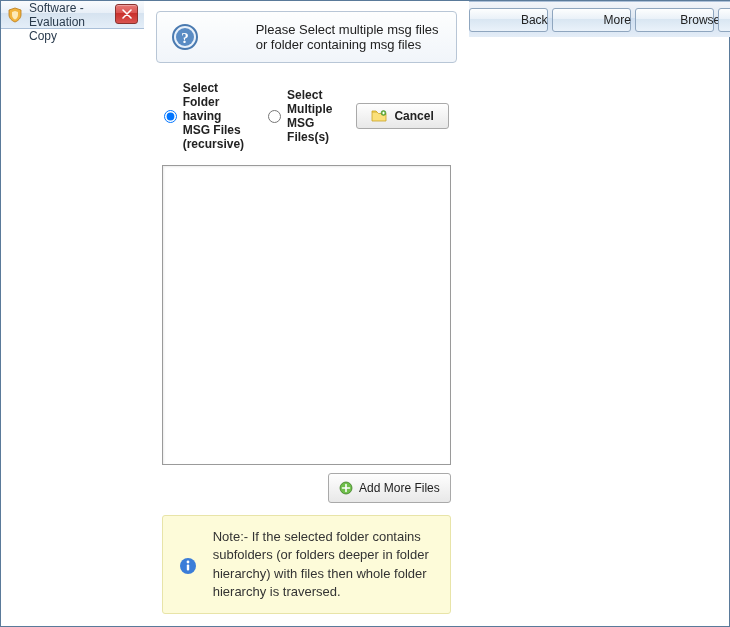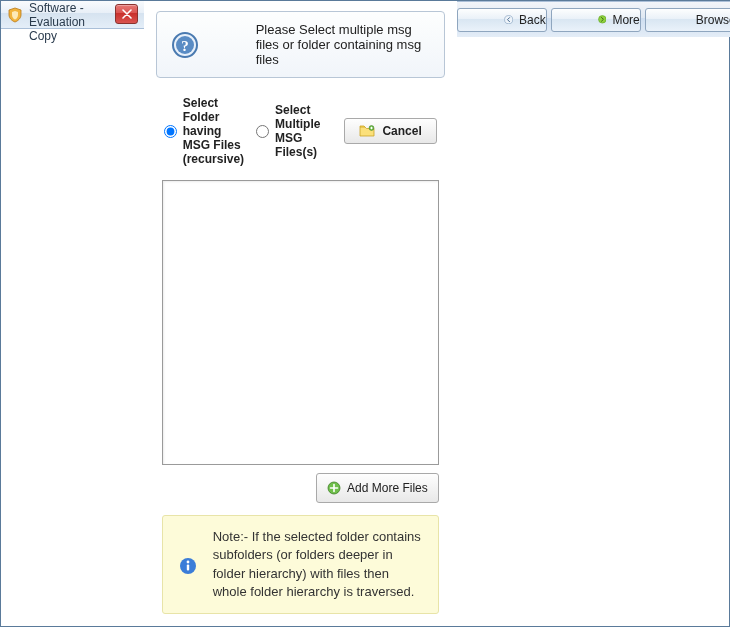--- a/index.html
+++ b/index.html
@@ -11,34 +11,34 @@
 .app-icon svg { width: 16px; height: 16px; }
 .title-text { color: #2a3b4d; font-size: 12px; }
 .close-btn { width: 46px; height: 20px; margin-right: 6px; margin-top: -2px; background: linear-gradient(to bottom, #e77875 0%, #d9534f 45%, #c9302c 46%, #d9534f 100%); border: 1px solid #8a322e; border-radius: 3px; display: flex; align-items: center; justify-content: center; color: #fff; cursor: pointer; box-shadow: inset 0 1px 0 rgba(255,255,255,0.3); }
 .close-btn svg { width: 10px; height: 10px; }
 .content { flex: 1; padding: 10px 12px 8px 12px; display: flex; flex-direction: column; background: #fff; }
 .header-card { border: 1px solid #b8c6d6; border-radius: 4px; background: linear-gradient(to bottom, #fdfefe, #f1f5fa); padding: 10px 14px; display: flex; align-items: center; gap: 14px; margin-bottom: 18px; }
 .q-icon { width: 28px; height: 28px; flex-shrink: 0; }
 .q-icon svg { width: 28px; height: 28px; }
 .header-text { font-size: 13px; color: #222; margin-left: 43px; }
 .options-row { display: flex; align-items: center; gap: 24px; margin: 0 8px 14px 8px; }
-.radio-group { display: flex; gap: 12px; flex: 1; }
+.radio-group { display: flex; gap: 24px; flex: 1; }
 .radio-item { display: flex; align-items: center; gap: 6px; font-weight: bold; font-size: 12px; color: #222; cursor: pointer; }
 .radio-item input { width: 13px; height: 13px; cursor: pointer; }
 .browse-btn { height: 26px; padding: 0 14px; border: 1px solid #a9a9a9; border-radius: 3px; background: linear-gradient(to bottom, #fefefe, #e8e8e8); display: flex; align-items: center; gap: 7px; cursor: pointer; font-weight: bold; font-size: 12px; font-family: inherit; color: #222; }
 .folder-icon { width: 16px; height: 14px; }
 .list-area { flex: 1; margin: 0 6px; border: 1px solid #9a9a9a; background: #fff; box-shadow: inset 1px 1px 2px rgba(0,0,0,0.08); }
 .add-row { display: flex; justify-content: flex-end; margin: 8px 6px 12px 6px; }
 .add-btn { height: 30px; padding: 0 10px; border: 1px solid #a9a9a9; border-radius: 3px; background: linear-gradient(to bottom, #fefefe, #e8e8e8); display: flex; align-items: center; gap: 6px; cursor: pointer; font-size: 12px; font-family: inherit; color: #222; }
 .plus-icon { width: 14px; height: 14px; }
 .note-box { background: #fdfbd9; border: 1px solid #e8e4a8; border-radius: 3px; margin: 0 6px 4px 6px; padding: 12px 16px; display: flex; gap: 16px; align-items: center; }
 .info-icon { width: 18px; height: 18px; flex-shrink: 0; margin-top: 2px; }
 .note-text { font-size: 13px; color: #333; line-height: 1.4; }
 .footer { height: 36px; background: linear-gradient(to bottom, #f2f5fa 0%, #dfe8f2 45%, #cedef0 46%, #e4edf7 100%); border-top: 1px solid #aabfd8; display: flex; align-items: center; justify-content: flex-end; gap: 4px; padding-right: 10px; }
-.fbtn { width: 90px; height: 24px; border: 1px solid #8fa6bf; border-radius: 3px; background: linear-gradient(to bottom, #fdfefe 0%, #eaf1f8 45%, #d9e6f2 46%, #eaf2fa 100%); display: flex; align-items: center; justify-content: center; gap: 6px; cursor: pointer; font-size: 12px; font-family: inherit; color: #222; padding-left: 46px; }
+.fbtn { width: 79px; height: 24px; border: 1px solid #8fa6bf; border-radius: 3px; background: linear-gradient(to bottom, #fdfefe 0%, #eaf1f8 45%, #d9e6f2 46%, #eaf2fa 100%); display: flex; align-items: center; justify-content: center; gap: 6px; cursor: pointer; font-size: 12px; font-family: inherit; color: #222; padding-left: 46px; }
 .fbtn-icon { width: 16px; height: 16px; display: flex; align-items: center; justify-content: center; }
 </style>
 </head>
 <body>
 
 <div class="window">
 
   <div class="titlebar">
     <div class="titlebar-left">
       <span class="app-icon">

